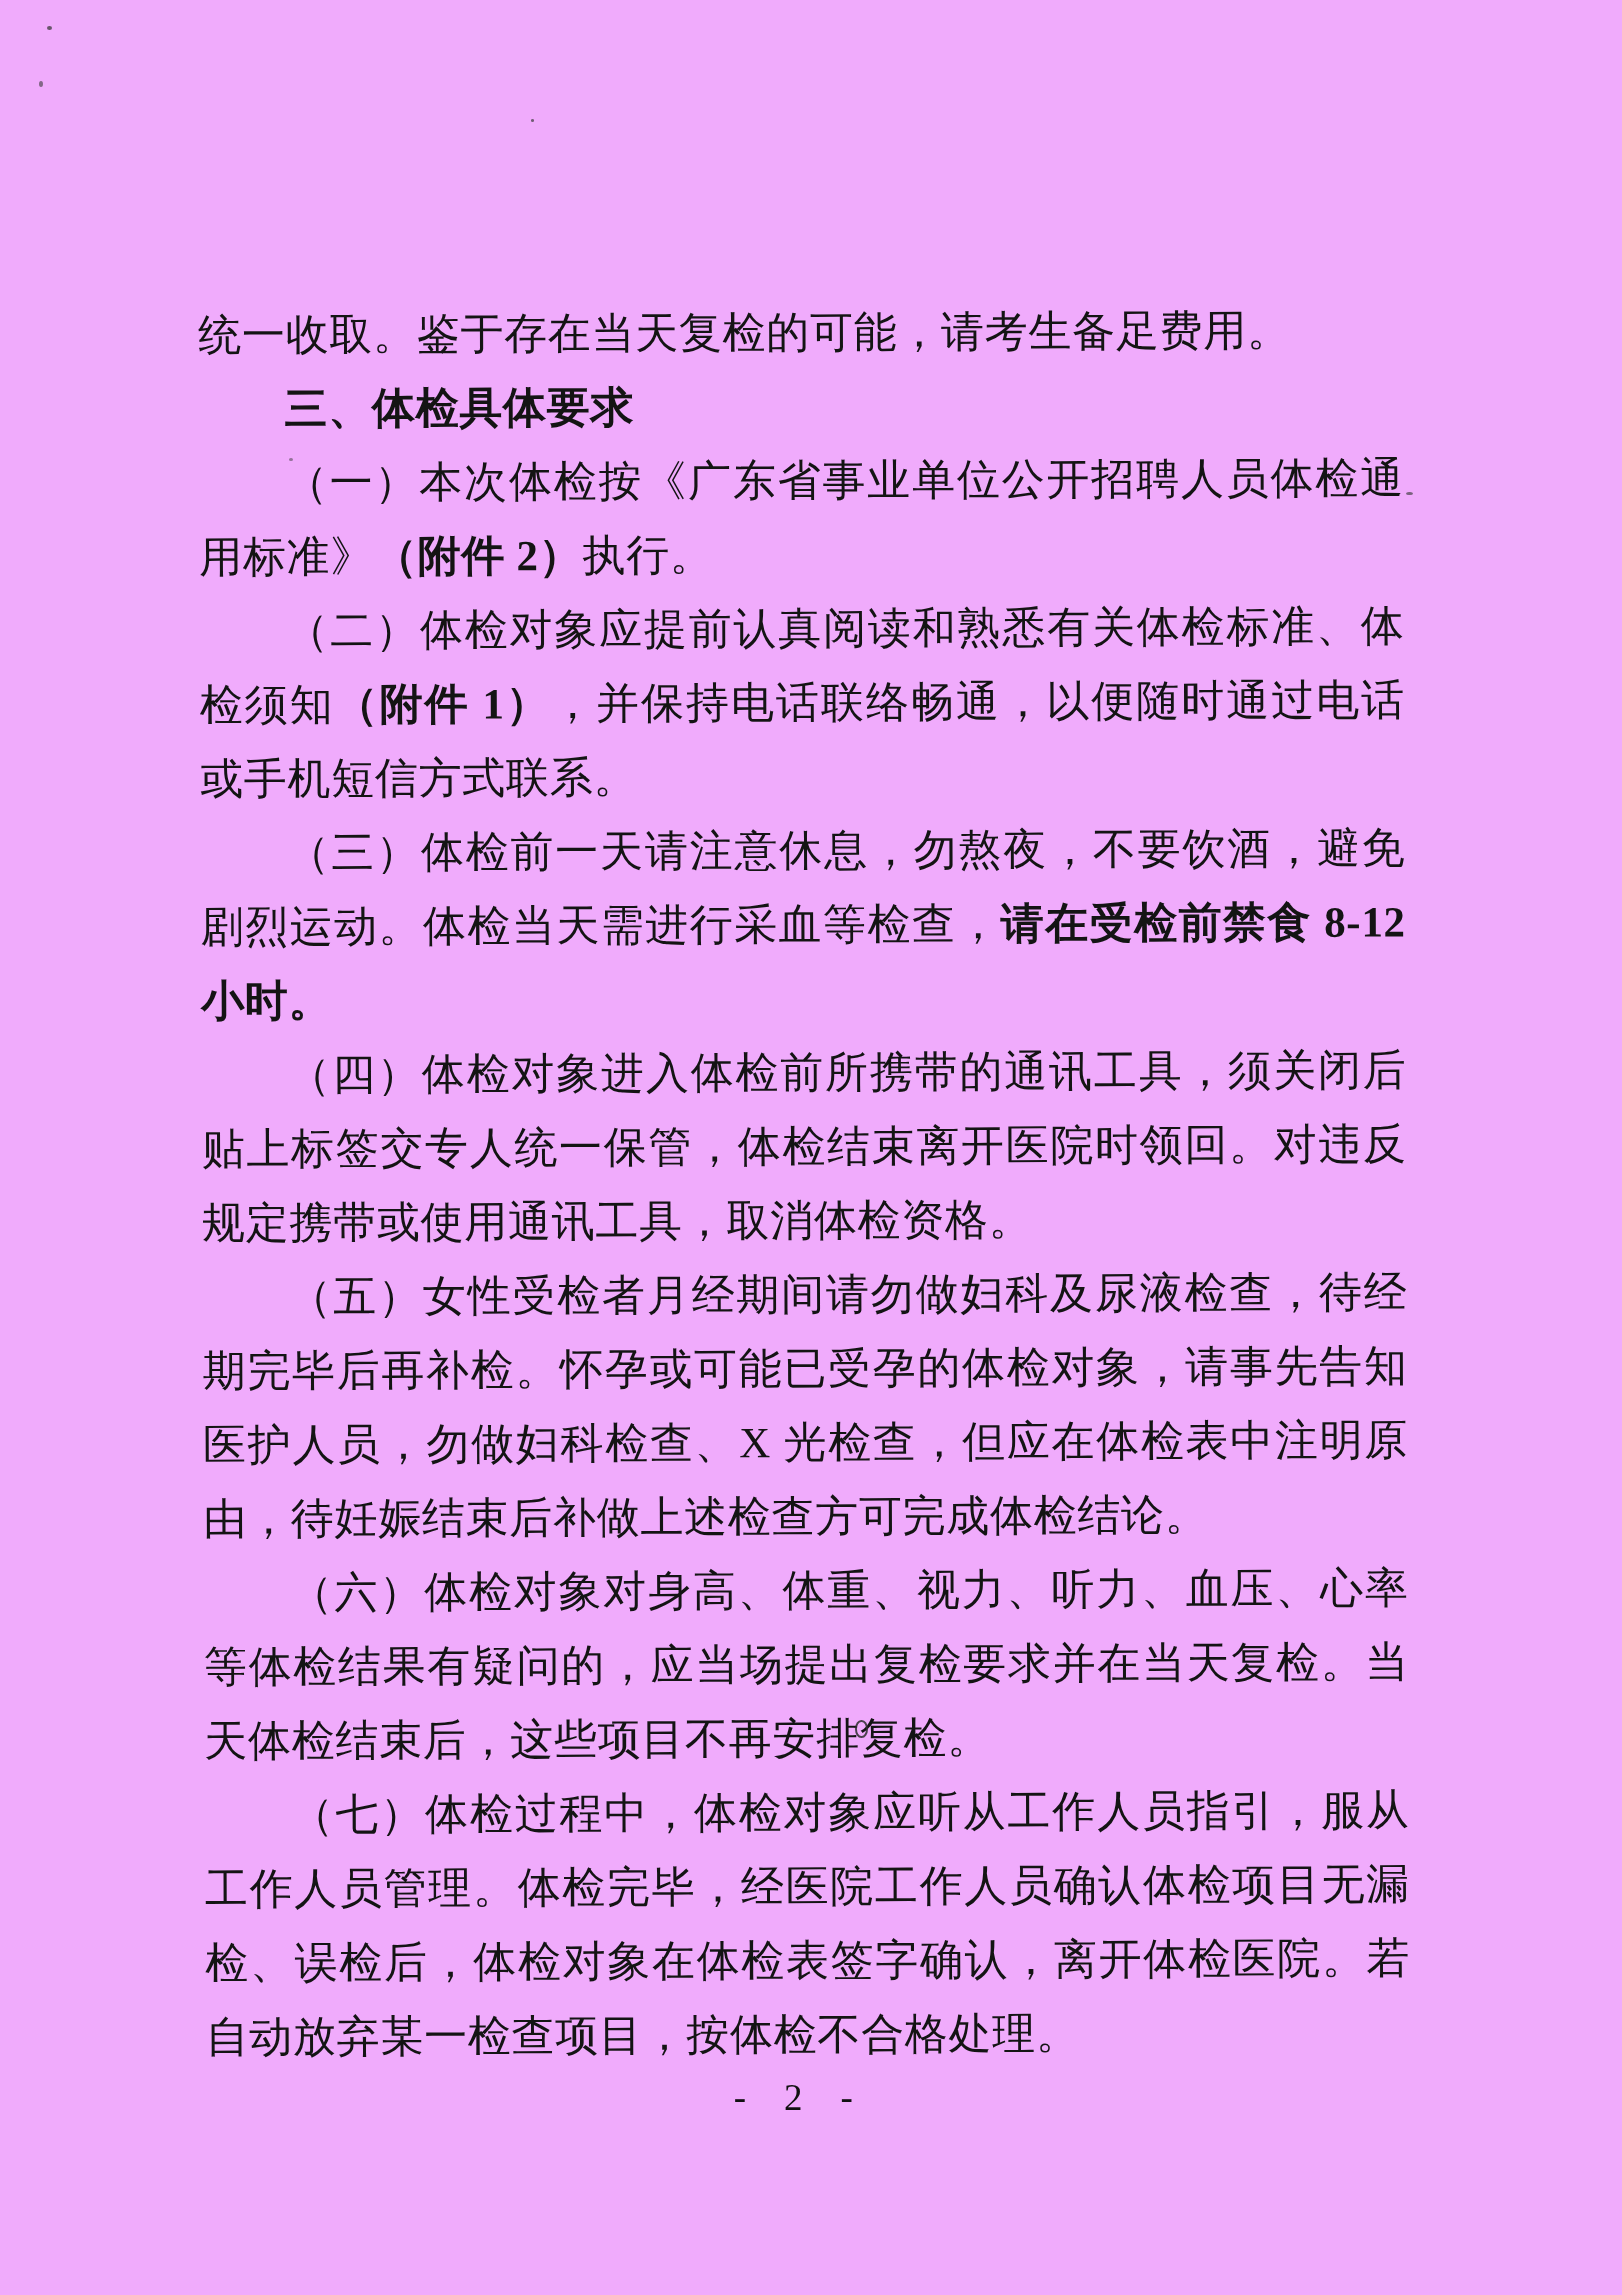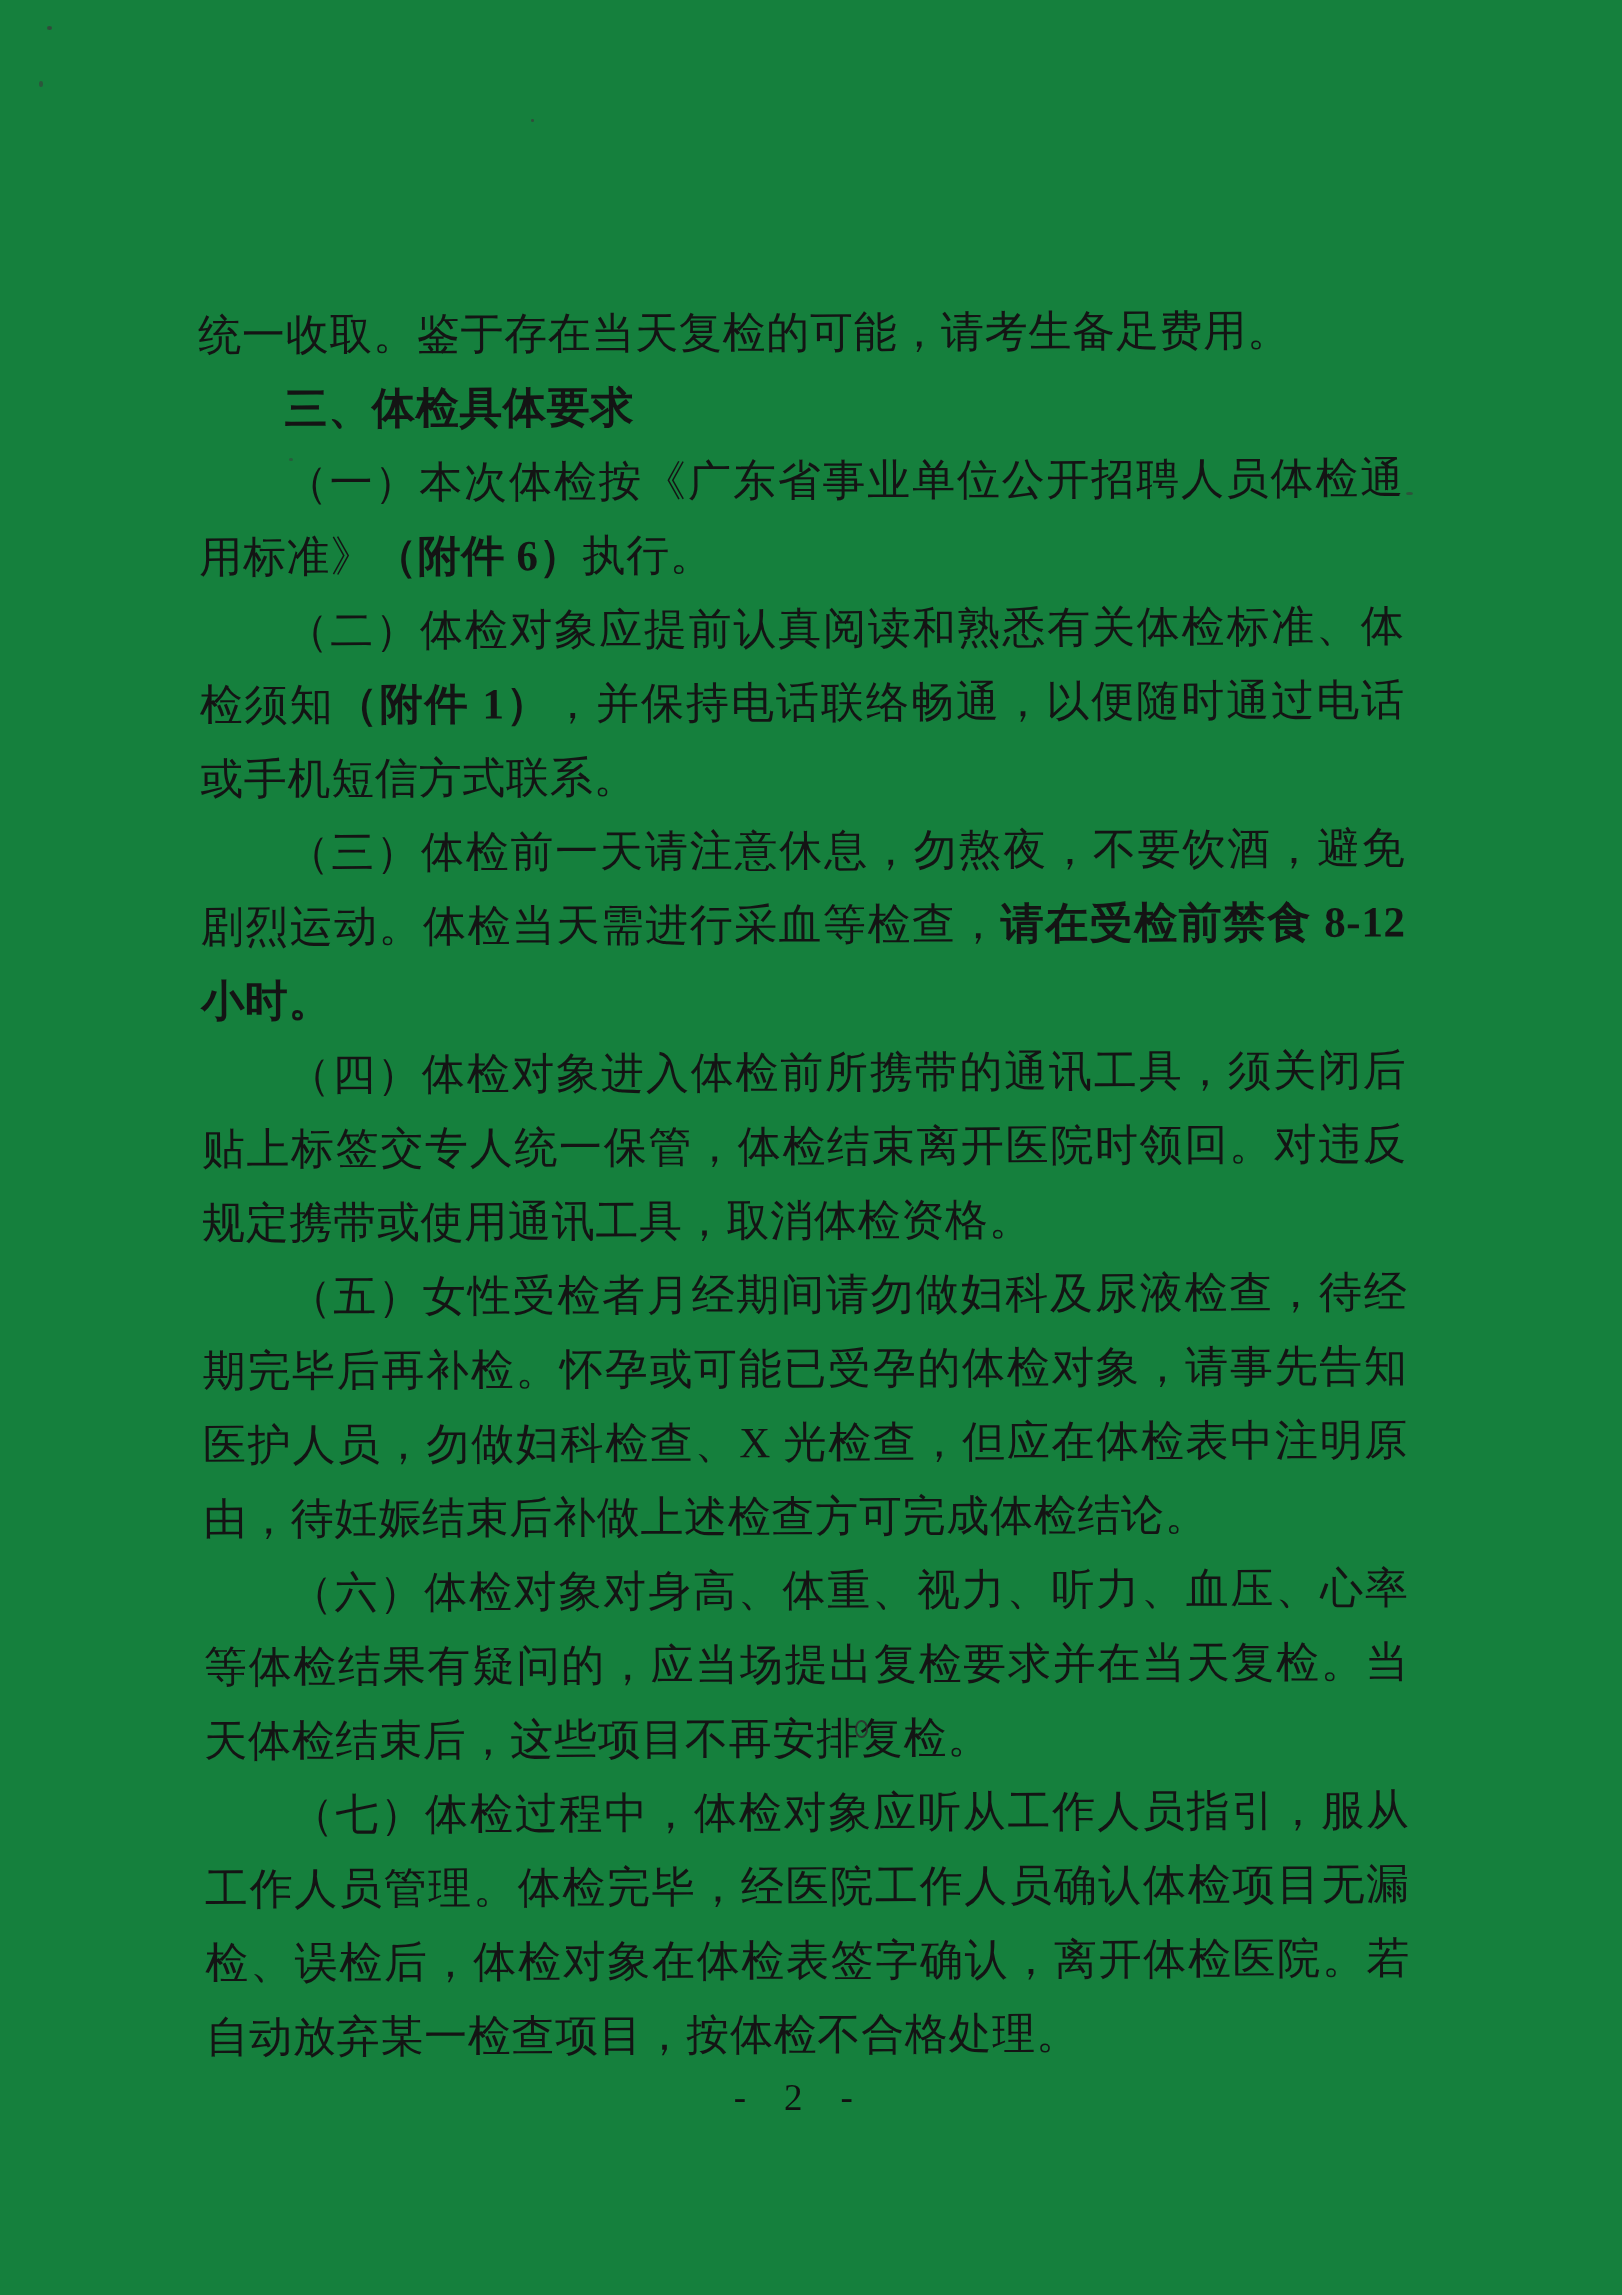--- a/index.html
+++ b/index.html
@@ -1,19 +1,19 @@
 <!DOCTYPE html>
 <html lang="zh" style="font-size:10.5px"><head>
 <meta charset="utf-8">
 <style>
   html,body{margin:0;padding:0;background:#9a9a9a;}
   .page{
     position:relative;
     width:1623px;height:2295px;
-    background:#15803d;
+    background:#f0abfc;
     overflow:hidden;
     font-family:"Liberation Serif","DejaVu Serif",serif;
     color:#141414;
   }
   .doc-body{
     position:absolute;
     left:198px;top:296px;width:1205px;
     transform:rotate(-0.25deg);
     transform-origin:50% 0;
     font-size:43px;
@@ -53,21 +53,21 @@
   }
 </style>
 </head>
 <body>
 
 <div class="page">
 
   <div class="doc-body">
       <p class="no-indent"><span>统一收取。鉴于存在当天复检的可能，请考生备足费用。</span></p>
       <p class="heading"><span class="bold">三、体检具体要求</span></p>
-      <p><span>（一）本次体检按《广东省事业单位公开招聘人员体检通用标准》</span><span class="bold">（附件 6）</span><span>执行。</span></p>
+      <p><span>（一）本次体检按《广东省事业单位公开招聘人员体检通用标准》</span><span class="bold">（附件 2）</span><span>执行。</span></p>
       <p><span>（二）体检对象应提前认真阅读和熟悉有关体检标准、体检须知</span><span class="bold">（附件 1）</span><span>，并保持电话联络畅通，以便随时通过电话或手机短信方式联系。</span></p>
       <p><span>（三）体检前一天请注意休息，勿熬夜，不要饮酒，避免剧烈运动。体检当天需进行采血等检查，</span><span class="bold">请在受检前禁食 8-12 小时。</span></p>
       <p><span>（四）体检对象进入体检前所携带的通讯工具，须关闭后贴上标签交专人统一保管，体检结束离开医院时领回。对违反规定携带或使用通讯工具，取消体检资格。</span></p>
       <p><span>（五）女性受检者月经期间请勿做妇科及尿液检查，待经期完毕后再补检。怀孕或可能已受孕的体检对象，请事先告知医护人员，勿做妇科检查、X 光检查，但应在体检表中注明原由，待妊娠结束后补做上述检查方可完成体检结论。</span></p>
       <p><span>（六）体检对象对身高、体重、视力、听力、血压、心率等体检结果有疑问的，应当场提出复检要求并在当天复检。当天体检结束后，这些项目不再安排复检。</span></p>
       <p><span>（七）体检过程中，体检对象应听从工作人员指引，服从工作人员管理。体检完毕，经医院工作人员确认体检项目无漏检、误检后，体检对象在体检表签字确认，离开体检医院。若自动放弃某一检查项目，按体检不合格处理。</span></p>
     </div>
 
   <div class="page-number">- 2 -</div>
 

